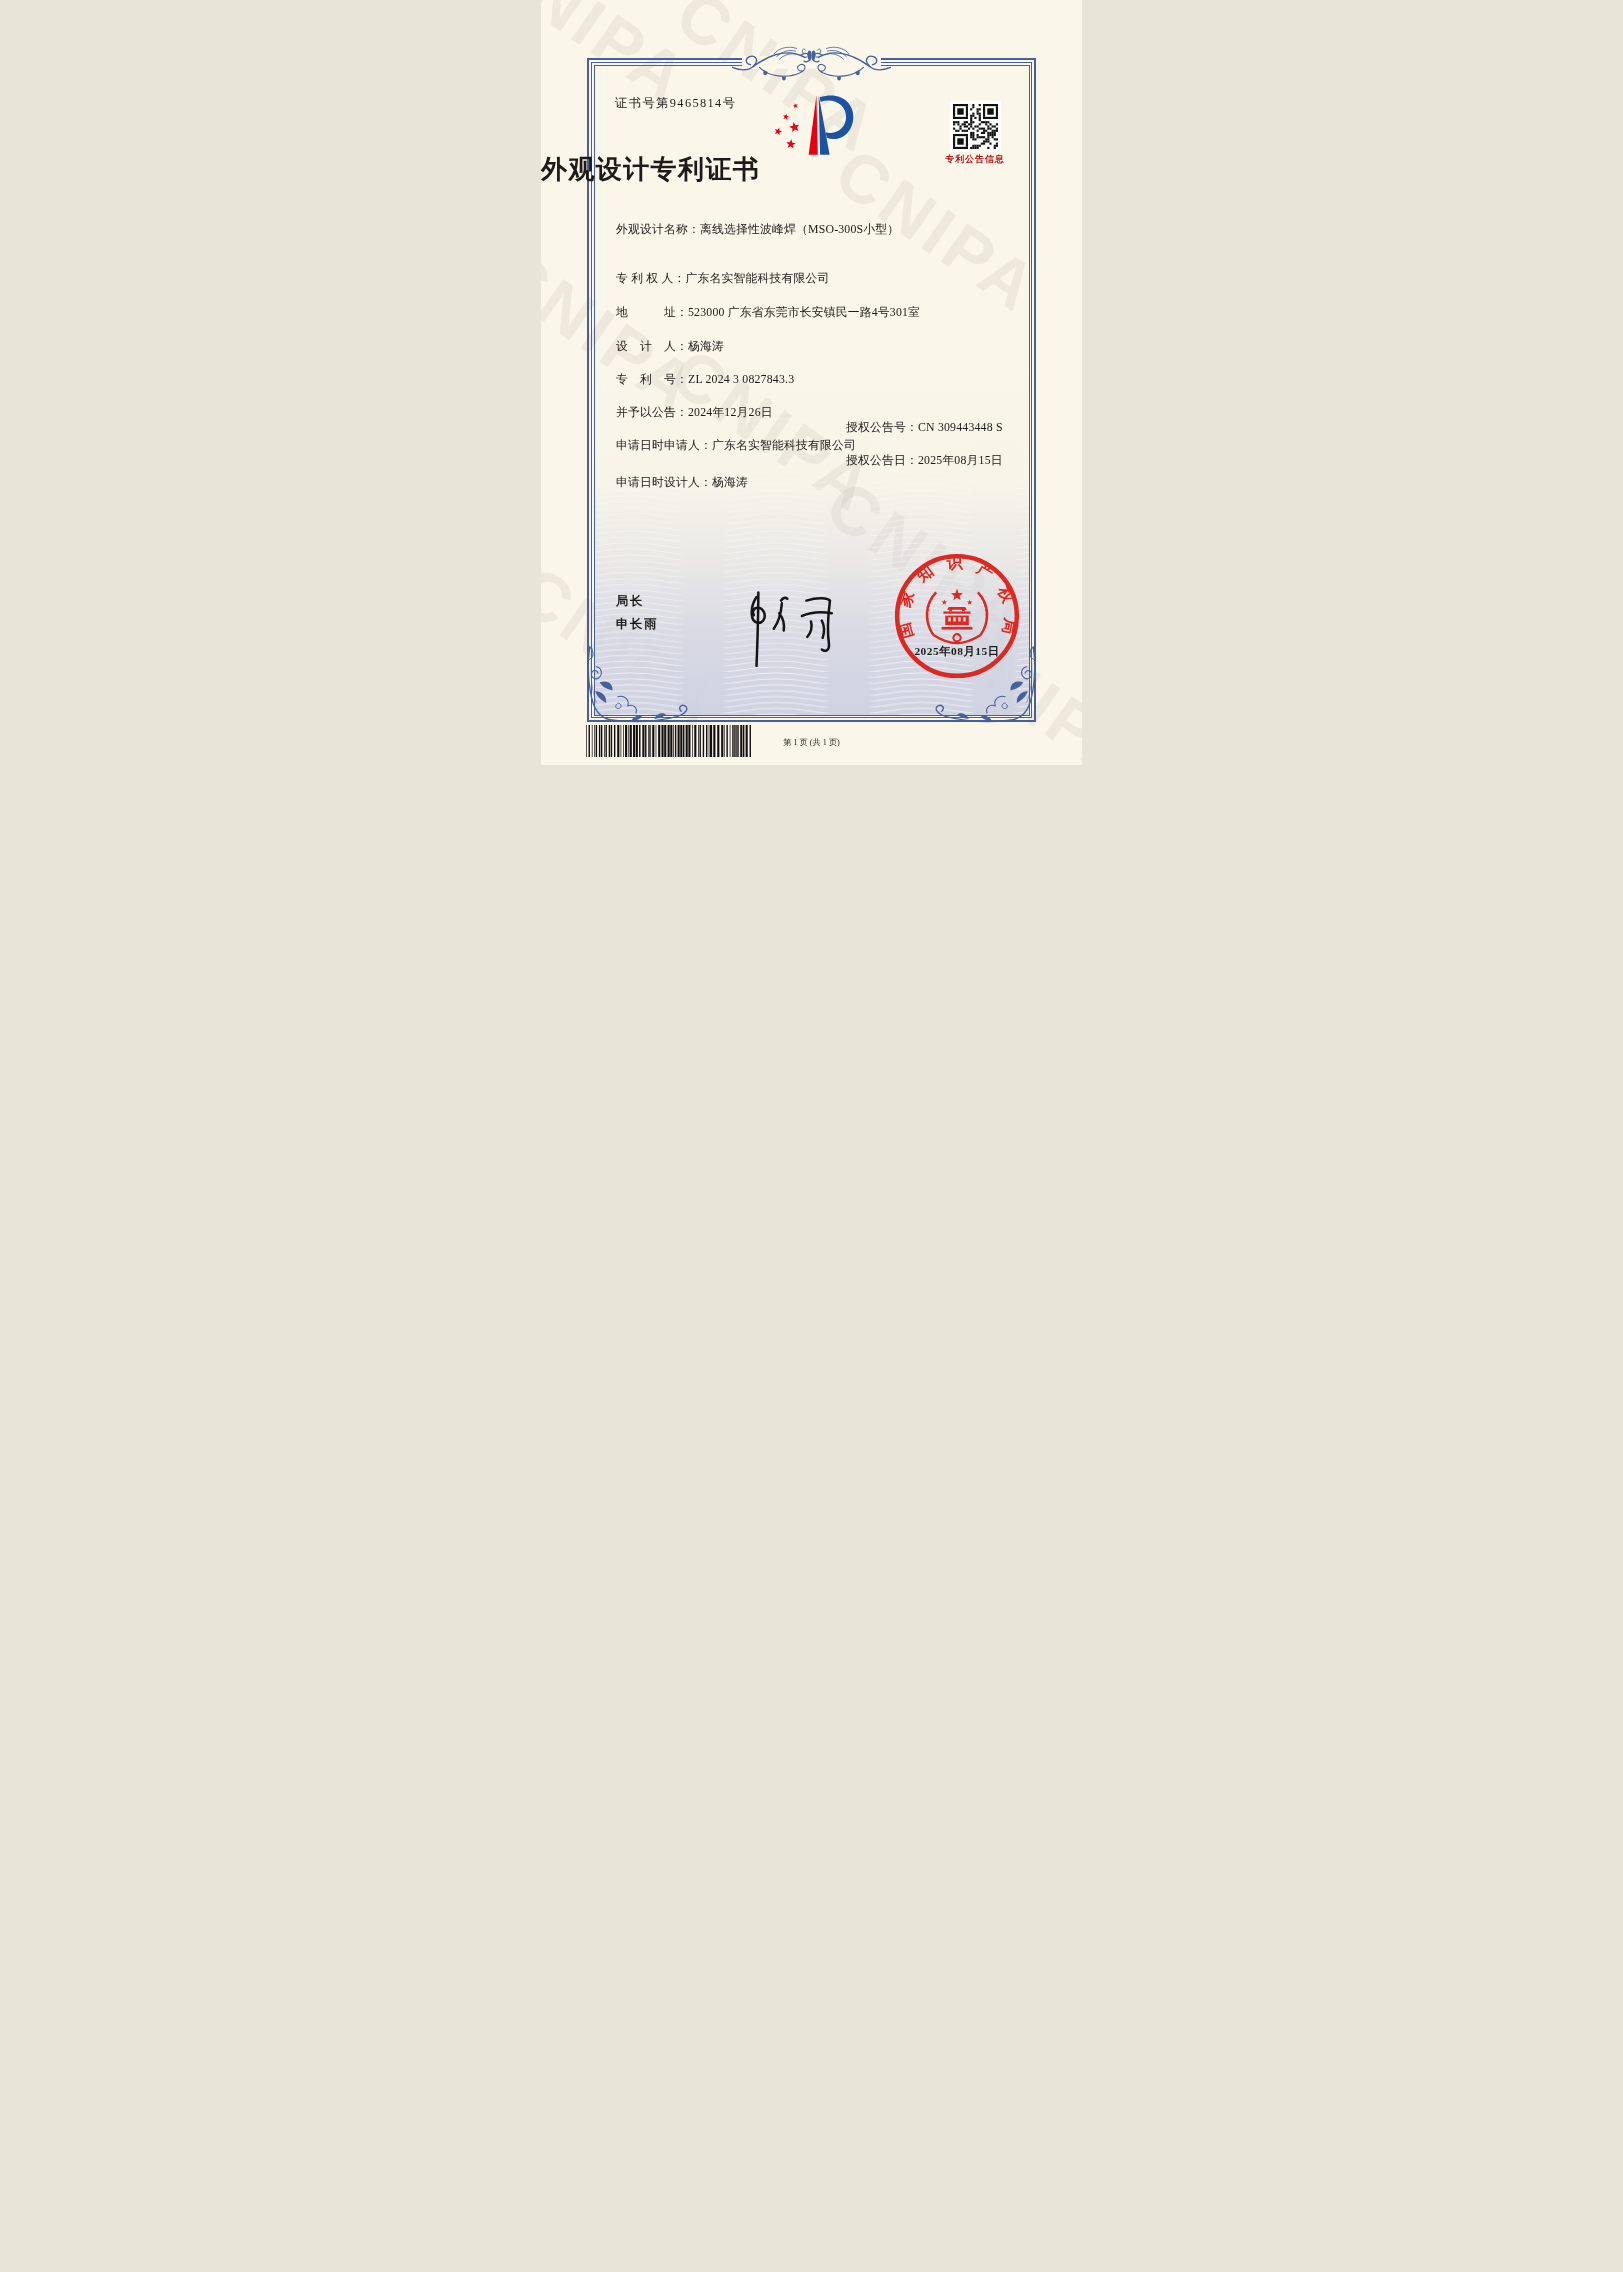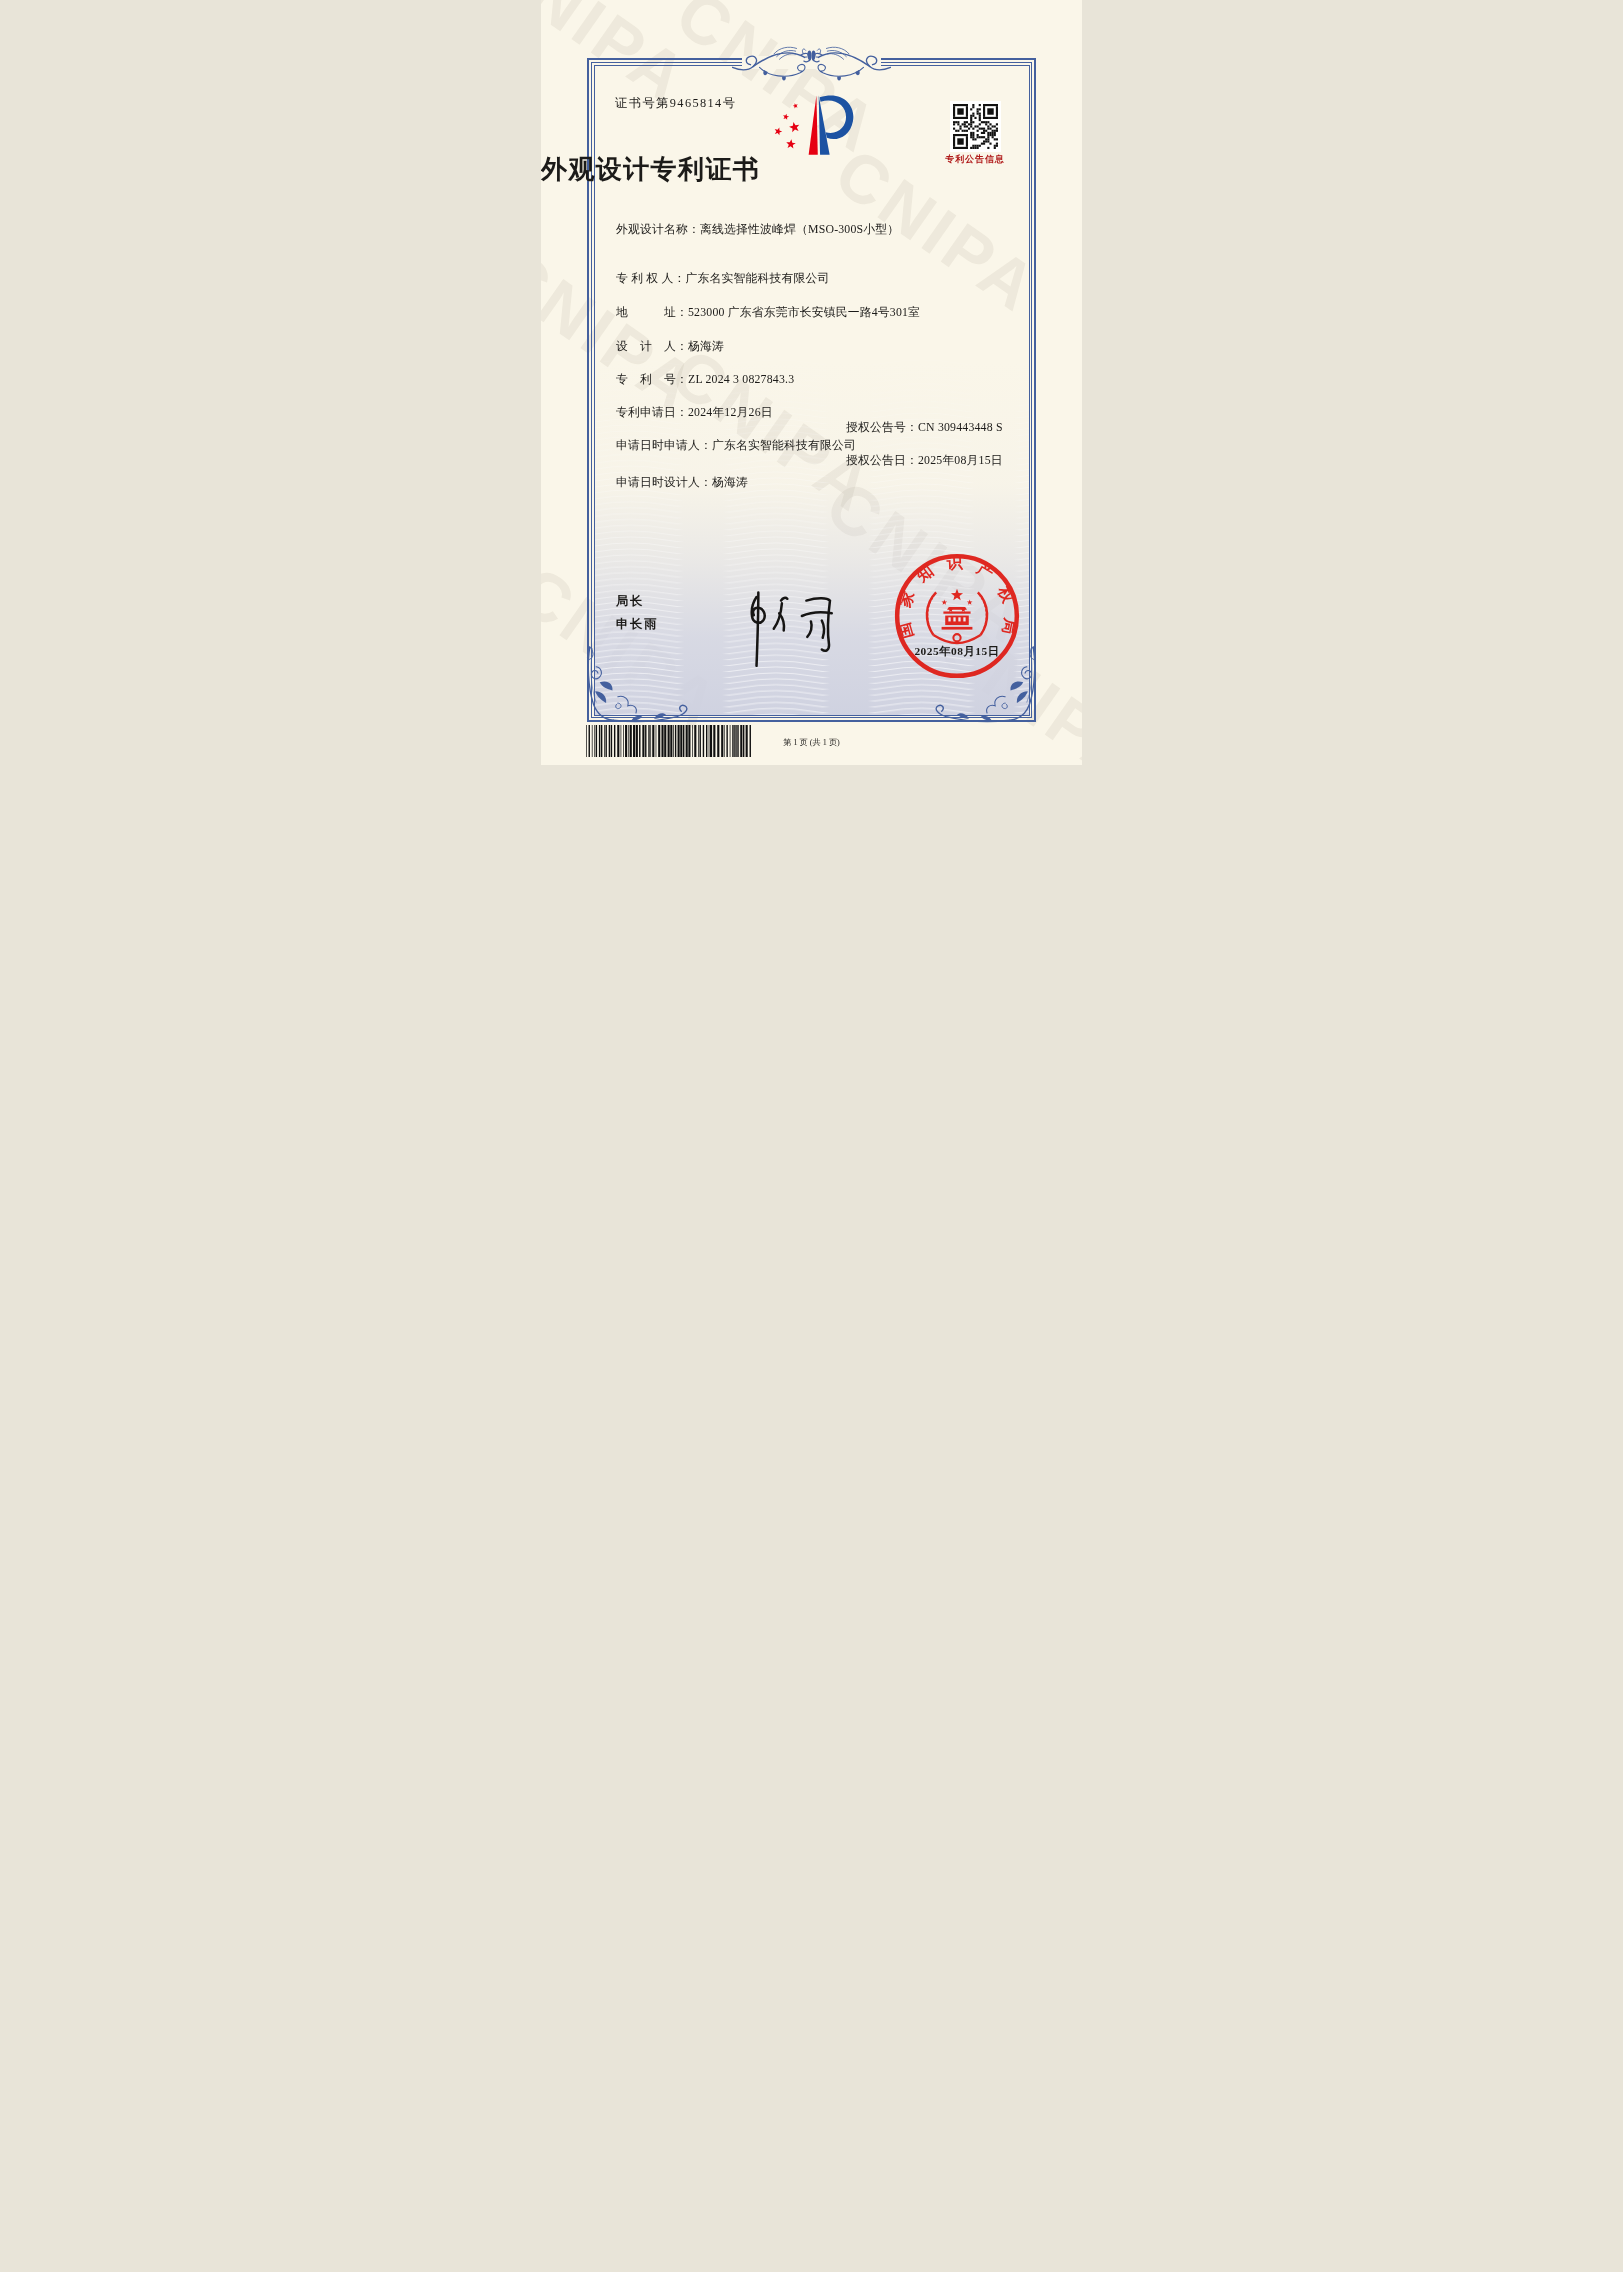--- a/index.html
+++ b/index.html
@@ -295,21 +295,21 @@
     <div class="row" style="top:339px;">
       <span>设　计　人：</span><span>杨海涛</span>
     </div>
     <div class="row" style="top:372px;">
       <span>专　利　号：</span><span>ZL 2024 3 0827843.3</span>
     </div>
     <div class="row rcol" style="top:372px;">
       <span>授权公告号：</span><span>CN 309443448 S</span>
     </div>
     <div class="row" style="top:405px;">
-      <span>专利申请日：</span><span>2024年12月26日</span>
+      <span>并予以公告：</span><span>2024年12月26日</span>
     </div>
     <div class="row rcol" style="top:405px;">
       <span>授权公告日：</span><span>2025年08月15日</span>
     </div>
     <div class="row" style="top:438px;">
       <span>申请日时申请人：</span><span>广东名实智能科技有限公司</span>
     </div>
     <div class="row" style="top:475px;">
       <span>申请日时设计人：</span><span>杨海涛</span>
     </div>

